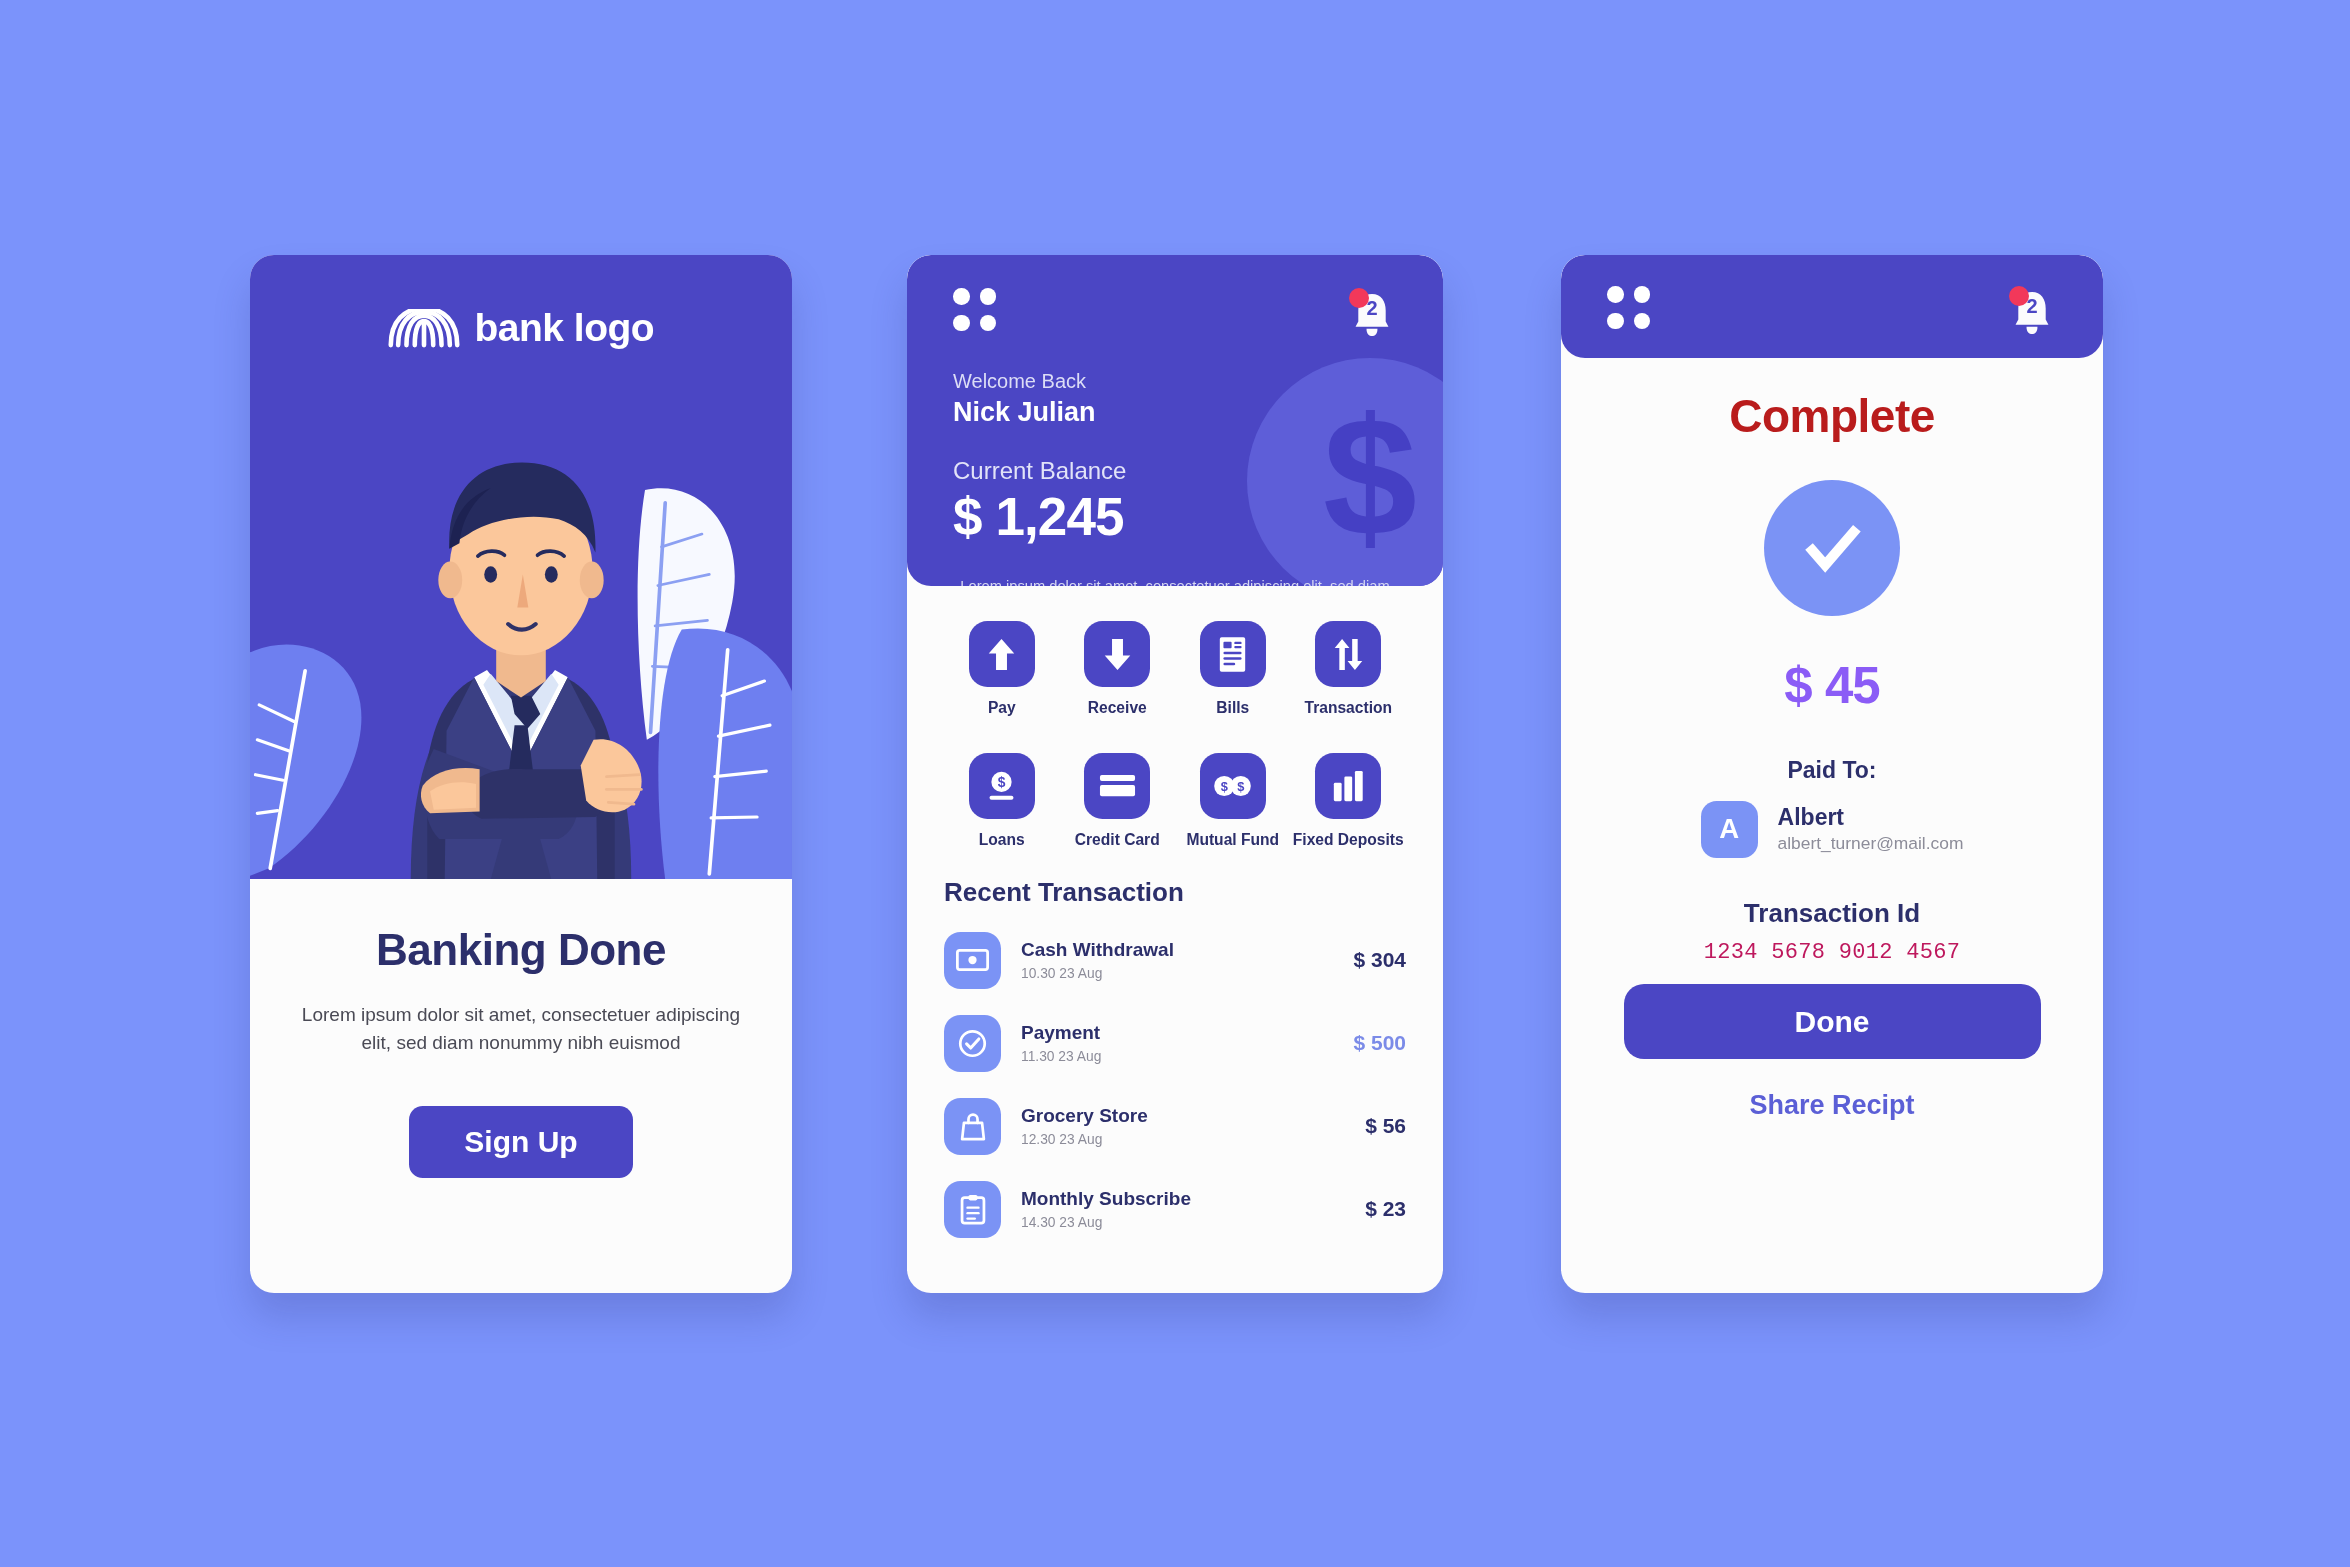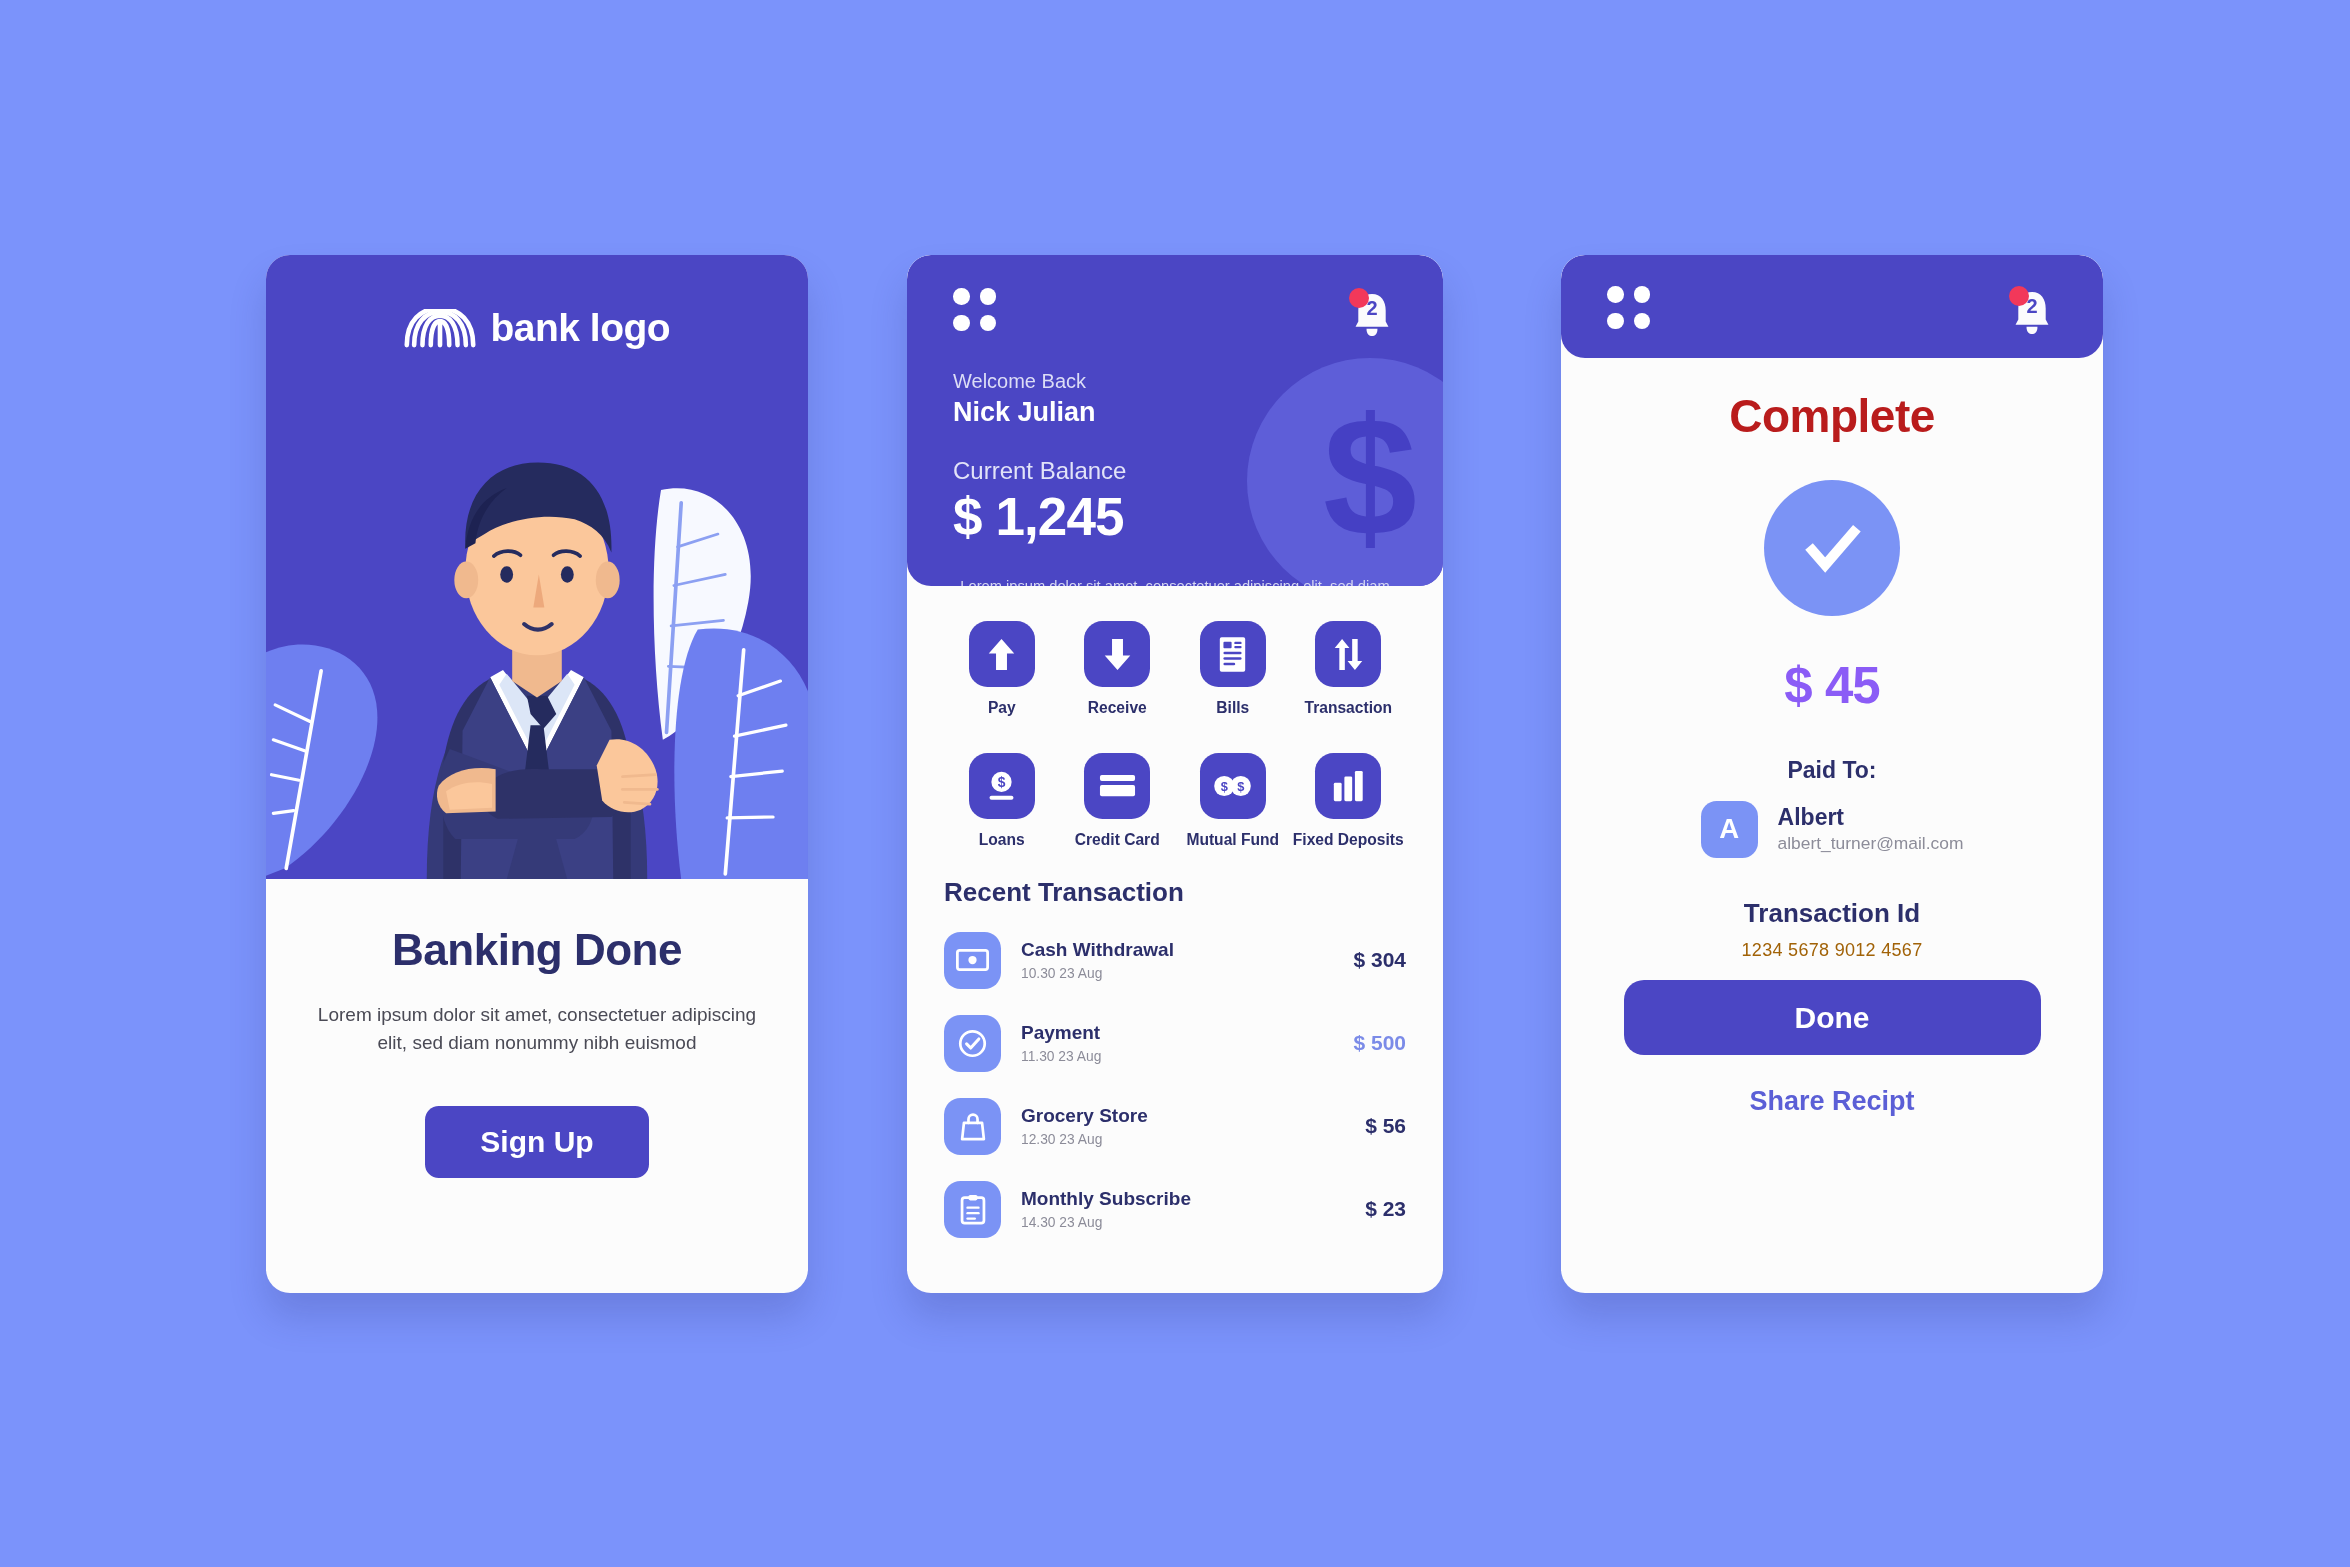--- a/index.html
+++ b/index.html
@@ -12,21 +12,21 @@
   .stage { position:relative; width:2351px; height:1568px; }
 
   
   .phone {
     position:absolute;
     background:#FCFCFC;
     border-radius:24px;
     box-shadow:0 24px 37px rgba(40,40,110,.18);
     overflow:hidden;
   }
-  #screen-onboarding { left:266px; top:255px; width:542px; height:1038px; }
+  #screen-onboarding { left:250px; top:255px; width:542px; height:1038px; }
   #screen-dashboard  { left:907px; top:255px; width:536px; height:1038px; }
   #screen-complete   { left:1561px; top:255px; width:542px; height:1038px; }
 
   
   .ob-hero {
     position:relative;
     height:624px;
     background:#4B46C4;
     overflow:hidden;
   }
@@ -148,21 +148,21 @@
     gap:20px; margin-top:16.5px; text-align:left;
   }
   .avatar {
     width:57px; height:57px; border-radius:15.6px; background:#7B93F5;
     display:flex; align-items:center; justify-content:center;
     font-size:27.5px; font-weight:700; color:#fff;
   }
   .payee-name  { font-size:23px; font-weight:700; color:#2C2F6B; }
   .payee-email { margin-top:2.8px; font-size:17.4px; color:#8C8C99; }
   .txid-label { margin-top:40px; font-size:26px; font-weight:700; color:#2C2F6B; }
-  .txid-value { margin-top:11px; font-size:18px; color:#a16207; letter-spacing:0.3px; }
+  .txid-value { margin-top:11px; font-size:22px; color:#be185d; letter-spacing:0.3px;font-family:Liberation Mono, monospace; }
   .done-btn {
     display:block; margin:19px auto 0;
     width:417px; height:75px; line-height:75px;
     background:#4B46C4; color:#fff;
     border:none; border-radius:20px; cursor:pointer;
     font-family:inherit; font-size:30px; font-weight:700;
   }
   .share-link {
     display:block; margin-top:31px;
     font-size:27px; font-weight:700; color:#5B5FD6;

